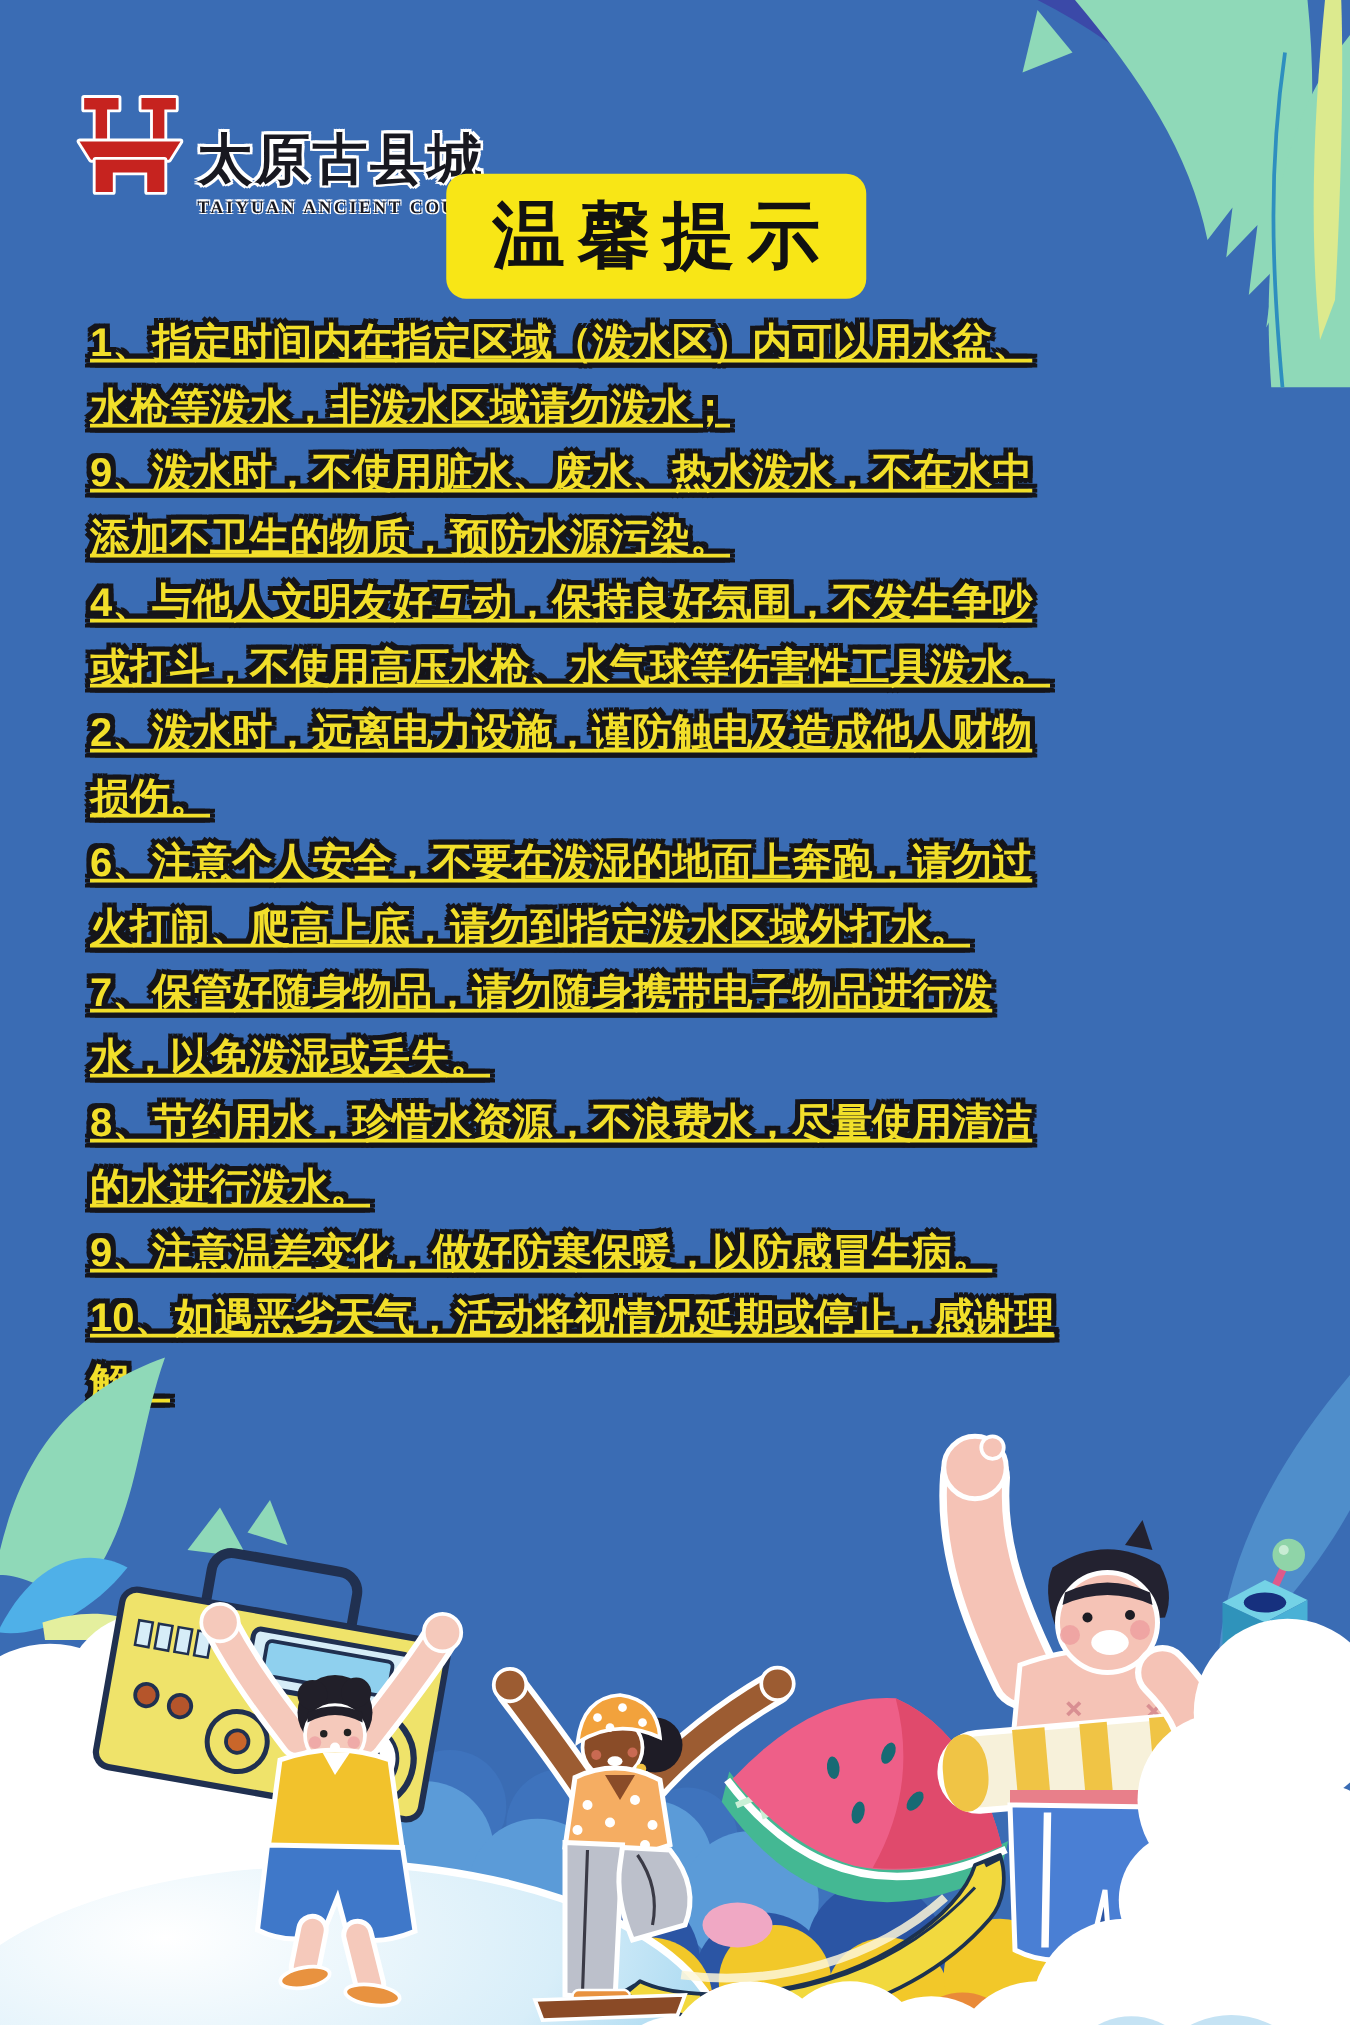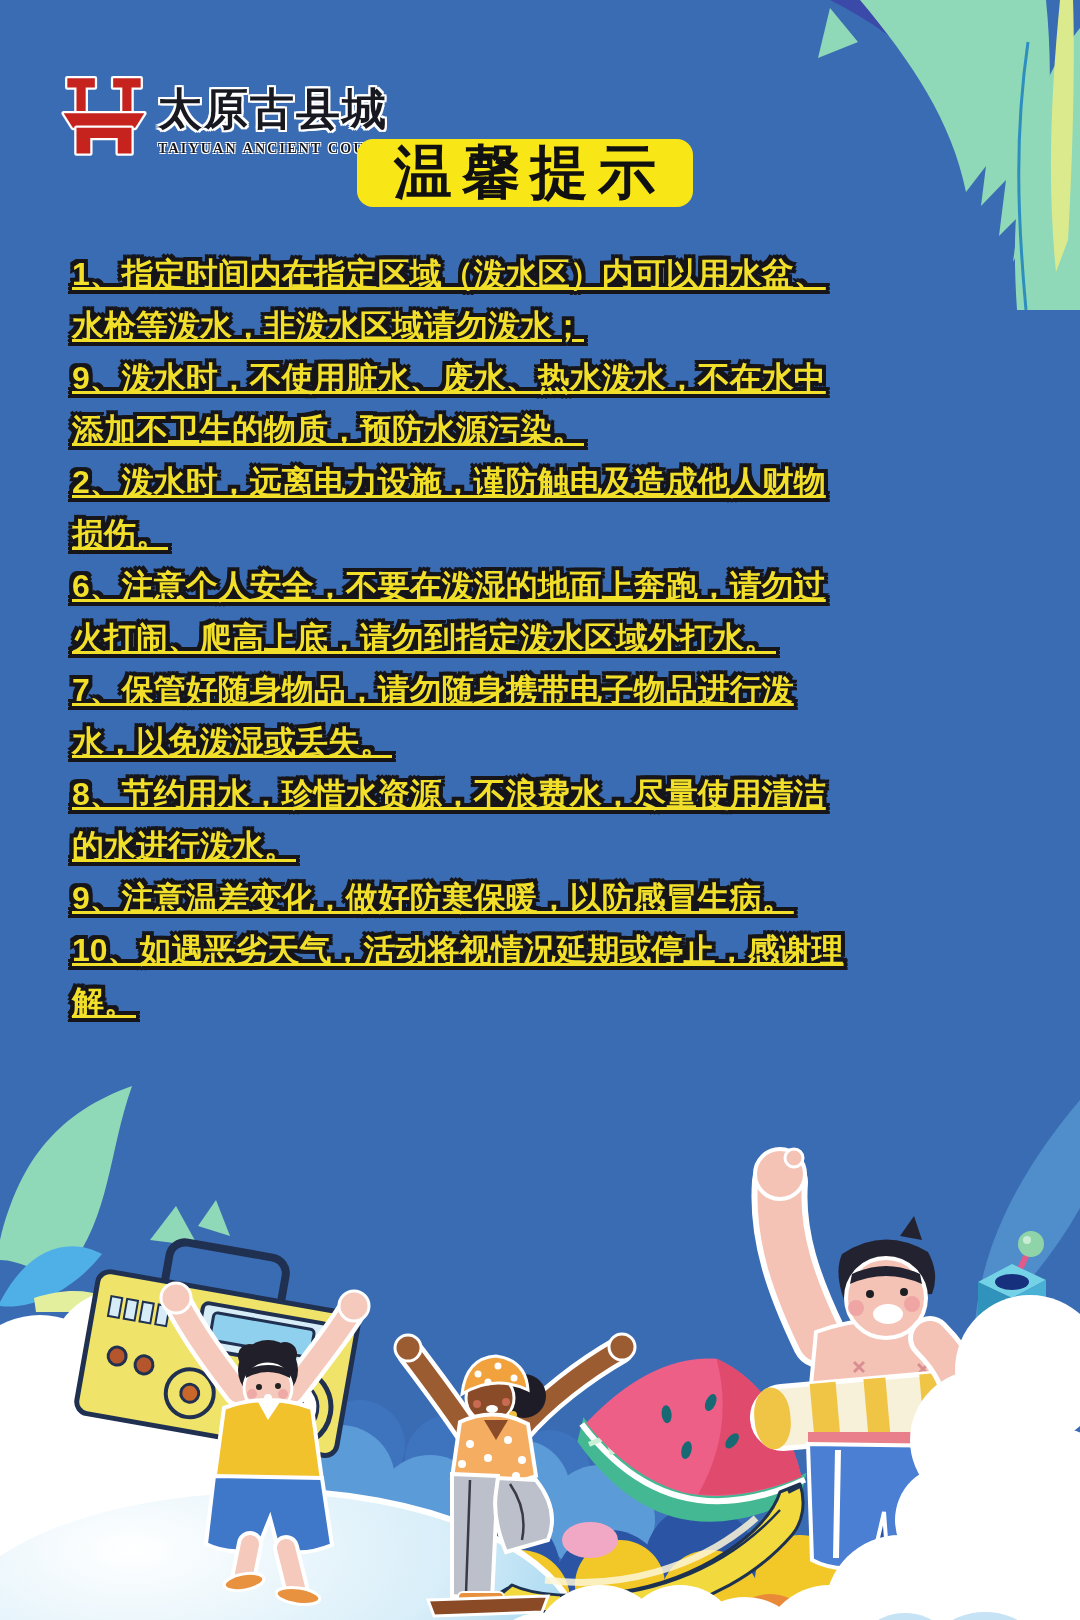--- a/index.html
+++ b/index.html
@@ -2,30 +2,30 @@
 <html style="--background: #3a6cb4; --title-bg: #f8e616; --title-text: #111111; --tip-text: #f2df2a; --tip-outline: #15151a; --logo-red: #c6231f;"><head>
 <meta charset="utf-8">
 <style>
   html,body{margin:0;padding:0;}
   body{width:1080px;height:1620px;overflow:hidden;font-family:"Liberation Sans","DejaVu Sans",sans-serif;}
   .poster{position:relative;width:1080px;height:1620px;background:var(--background,#3a6cb4);overflow:hidden;}
 
   
   .logo{position:absolute;top:72px;left:60px;display:flex;align-items:flex-start;gap:10px;}
   .logo-icon{width:88px;height:86px;flex:0 0 auto;}
-  .logo-texts{display:flex;flex-direction:column;margin-top:8px;}
+  .logo-texts{display:flex;flex-direction:column;margin-top:26px;}
   .brand-name{font-size:44px;font-weight:700;color:#181820;letter-spacing:2px;
     font-family:"Liberation Serif","DejaVu Serif",serif;
     text-shadow:-2px -2px 0 #fff,2px -2px 0 #fff,-2px 2px 0 #fff,2px 2px 0 #fff,0 -2px 0 #fff,0 2px 0 #fff,-2px 0 0 #fff,2px 0 0 #fff;}
   .brand-name-en{font-size:14px;font-weight:700;color:#181820;letter-spacing:2.2px;margin-top:2px;
     font-family:"Liberation Serif","DejaVu Serif",serif;
     text-shadow:-1px -1px 0 #fff,1px -1px 0 #fff,-1px 1px 0 #fff,1px 1px 0 #fff;}
 
   
-  .title-badge{position:absolute;top:139px;left:357px;width:336px;height:68px;
+  .title-badge{position:absolute;top:139px;left:357px;width:336px;height:100px;
     background:var(--title-bg,#f8e616);border-radius:16px;
     display:flex;align-items:center;justify-content:center;}
   .title-badge span{font-size:58px;font-weight:800;color:var(--title-text,#111);letter-spacing:10px;padding-left:10px;}
 
   
   .tips{position:absolute;top:248px;left:72px;width:948px;}
   .tip{margin:0;white-space:pre-line;font-size:32px;line-height:52px;font-weight:700;
     color:var(--tip-text,#f2df2a);letter-spacing:0px;
     text-shadow:
       -4px -4px 0 var(--tip-outline,#15151a), 0 -4px 0 var(--tip-outline,#15151a), 4px -4px 0 var(--tip-outline,#15151a),
@@ -68,20 +68,22 @@
 
   <div class="title-badge">
     <span>温馨提示</span>
   </div>
 
   <main class="tips">
     <p class="tip">1、指定时间内在指定区域（泼水区）内可以用水盆、
 水枪等泼水，非泼水区域请勿泼水；</p>
     <p class="tip">9、泼水时，不使用脏水、废水、热水泼水，不在水中
 添加不卫生的物质，预防水源污染。</p>
+    <p class="tip">4、与他人文明友好互动，保持良好氛围，不发生争吵
+或打斗，不使用高压水枪、水气球等伤害性工具泼水。</p>
     <p class="tip">2、泼水时，远离电力设施，谨防触电及造成他人财物
 损伤。</p>
     <p class="tip">6、注意个人安全，不要在泼湿的地面上奔跑，请勿过
 火打闹、爬高上底，请勿到指定泼水区域外打水。</p>
     <p class="tip">7、保管好随身物品，请勿随身携带电子物品进行泼
 水，以免泼湿或丢失。</p>
     <p class="tip">8、节约用水，珍惜水资源，不浪费水，尽量使用清洁
 的水进行泼水。</p>
     <p class="tip">9、注意温差变化，做好防寒保暖，以防感冒生病。</p>
     <p class="tip">10、如遇恶劣天气，活动将视情况延期或停止，感谢理

